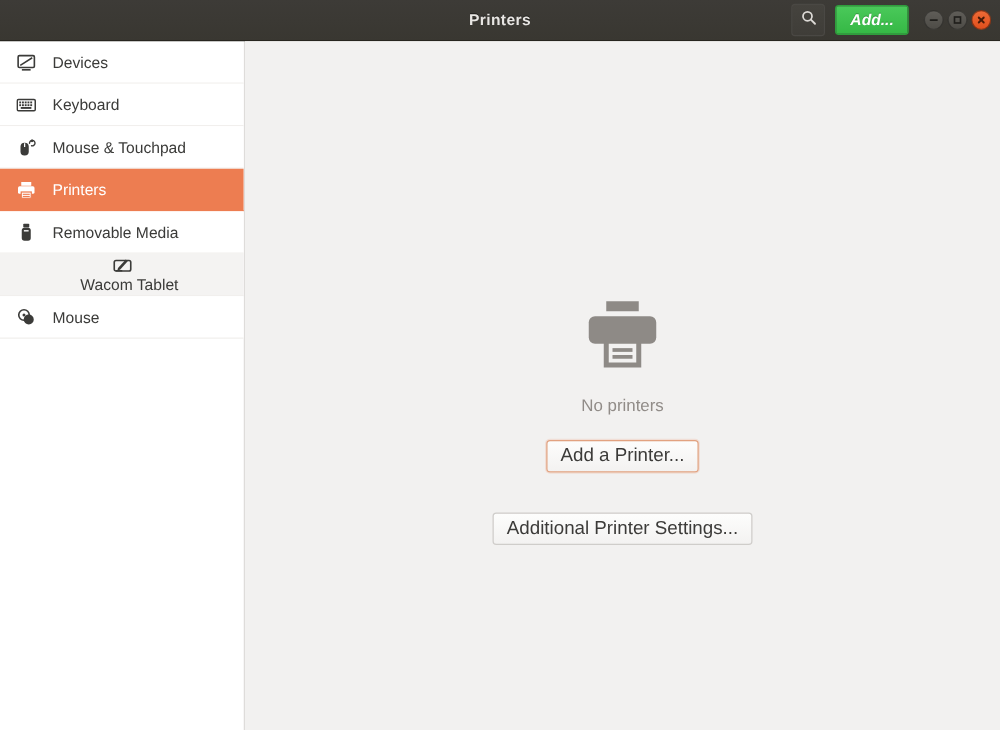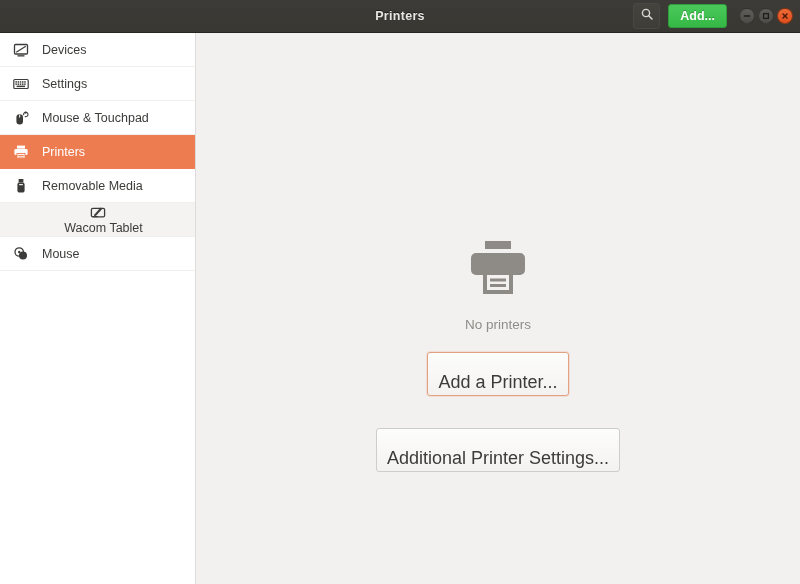--- a/index.html
+++ b/index.html
@@ -75,20 +75,21 @@
     pointer-events: none;
     text-shadow: 0 -1px 0 rgba(0,0,0,0.5);
   }
   .tb-right {
     margin-left: auto;
     display: flex;
     align-items: center;
     gap: 8px;
     padding-right: 7px;
     z-index: 3;
+    font-style: italic;
   }
   .search-button {
     width: 25px;
     height: 24px;
     border: 1px solid #4a4844;
     border-radius: 3px;
     background: linear-gradient(to bottom, #45433e 0%, #3f3d38 100%);
     display: flex;
     align-items: center;
     justify-content: center;
@@ -217,26 +218,26 @@
     align-items: center;
     justify-content: center;
   }
   .printer-glyph svg { display: block; }
   .no-printers {
     margin-top: 20px;
     font-size: 13.5px;
     color: #918c88;
   }
   .btn {
-    font-size: 18px;
+    font-size: 15px;
     color: #3c3b39;
     background: linear-gradient(to bottom, #fdfdfc 0%, #f3f2f1 100%);
     border: 1px solid #cfcdca;
     border-radius: 3px;
-    padding: 22px 10px 5px 10px;
+    padding: 4px 10px 5px 10px;
     cursor: pointer;
     box-sizing: border-box;
     line-height: 15px;
   }
   .btn-add-printer {
     margin-top: 20px;
     border-color: #e2a280;
     box-shadow: 0 0 0 1px rgba(237,125,81,0.16);
   }
   .btn-additional {
@@ -322,21 +323,21 @@
               <rect x="11.2" y="5.2" width="1.5" height="1.5"></rect>
               <rect x="2.4" y="7.4" width="1.5" height="1.5"></rect>
               <rect x="4.6" y="7.4" width="1.5" height="1.5"></rect>
               <rect x="6.8" y="7.4" width="1.5" height="1.5"></rect>
               <rect x="9.0" y="7.4" width="1.5" height="1.5"></rect>
               <rect x="11.2" y="7.4" width="1.5" height="1.5"></rect>
               <rect x="3.6" y="9.6" width="8.5" height="1.5"></rect>
             </g>
           </svg>
         </span>
-        <span class="side-label">Settings</span>
+        <span class="side-label">Keyboard</span>
       </div>
 
       <div class="side-item">
         <span class="side-icon">
           <svg width="16" height="16" viewBox="0 0 16 16">
             <rect x="3.4" y="4.2" width="6.6" height="10.2" rx="3.2" fill="#3b3b39"></rect>
             <line x1="6.7" y1="4.6" x2="6.7" y2="7.6" stroke="#ffffff" stroke-width="1"></line>
             <path d="M10.6 4.6 a2.2 2.2 0 1 1 1.6 2.0" stroke="#3b3b39" stroke-width="1.1" fill="none" stroke-linecap="round"></path>
             <circle cx="12.6" cy="2.6" r="1.1" fill="#3b3b39"></circle>
           </svg>

